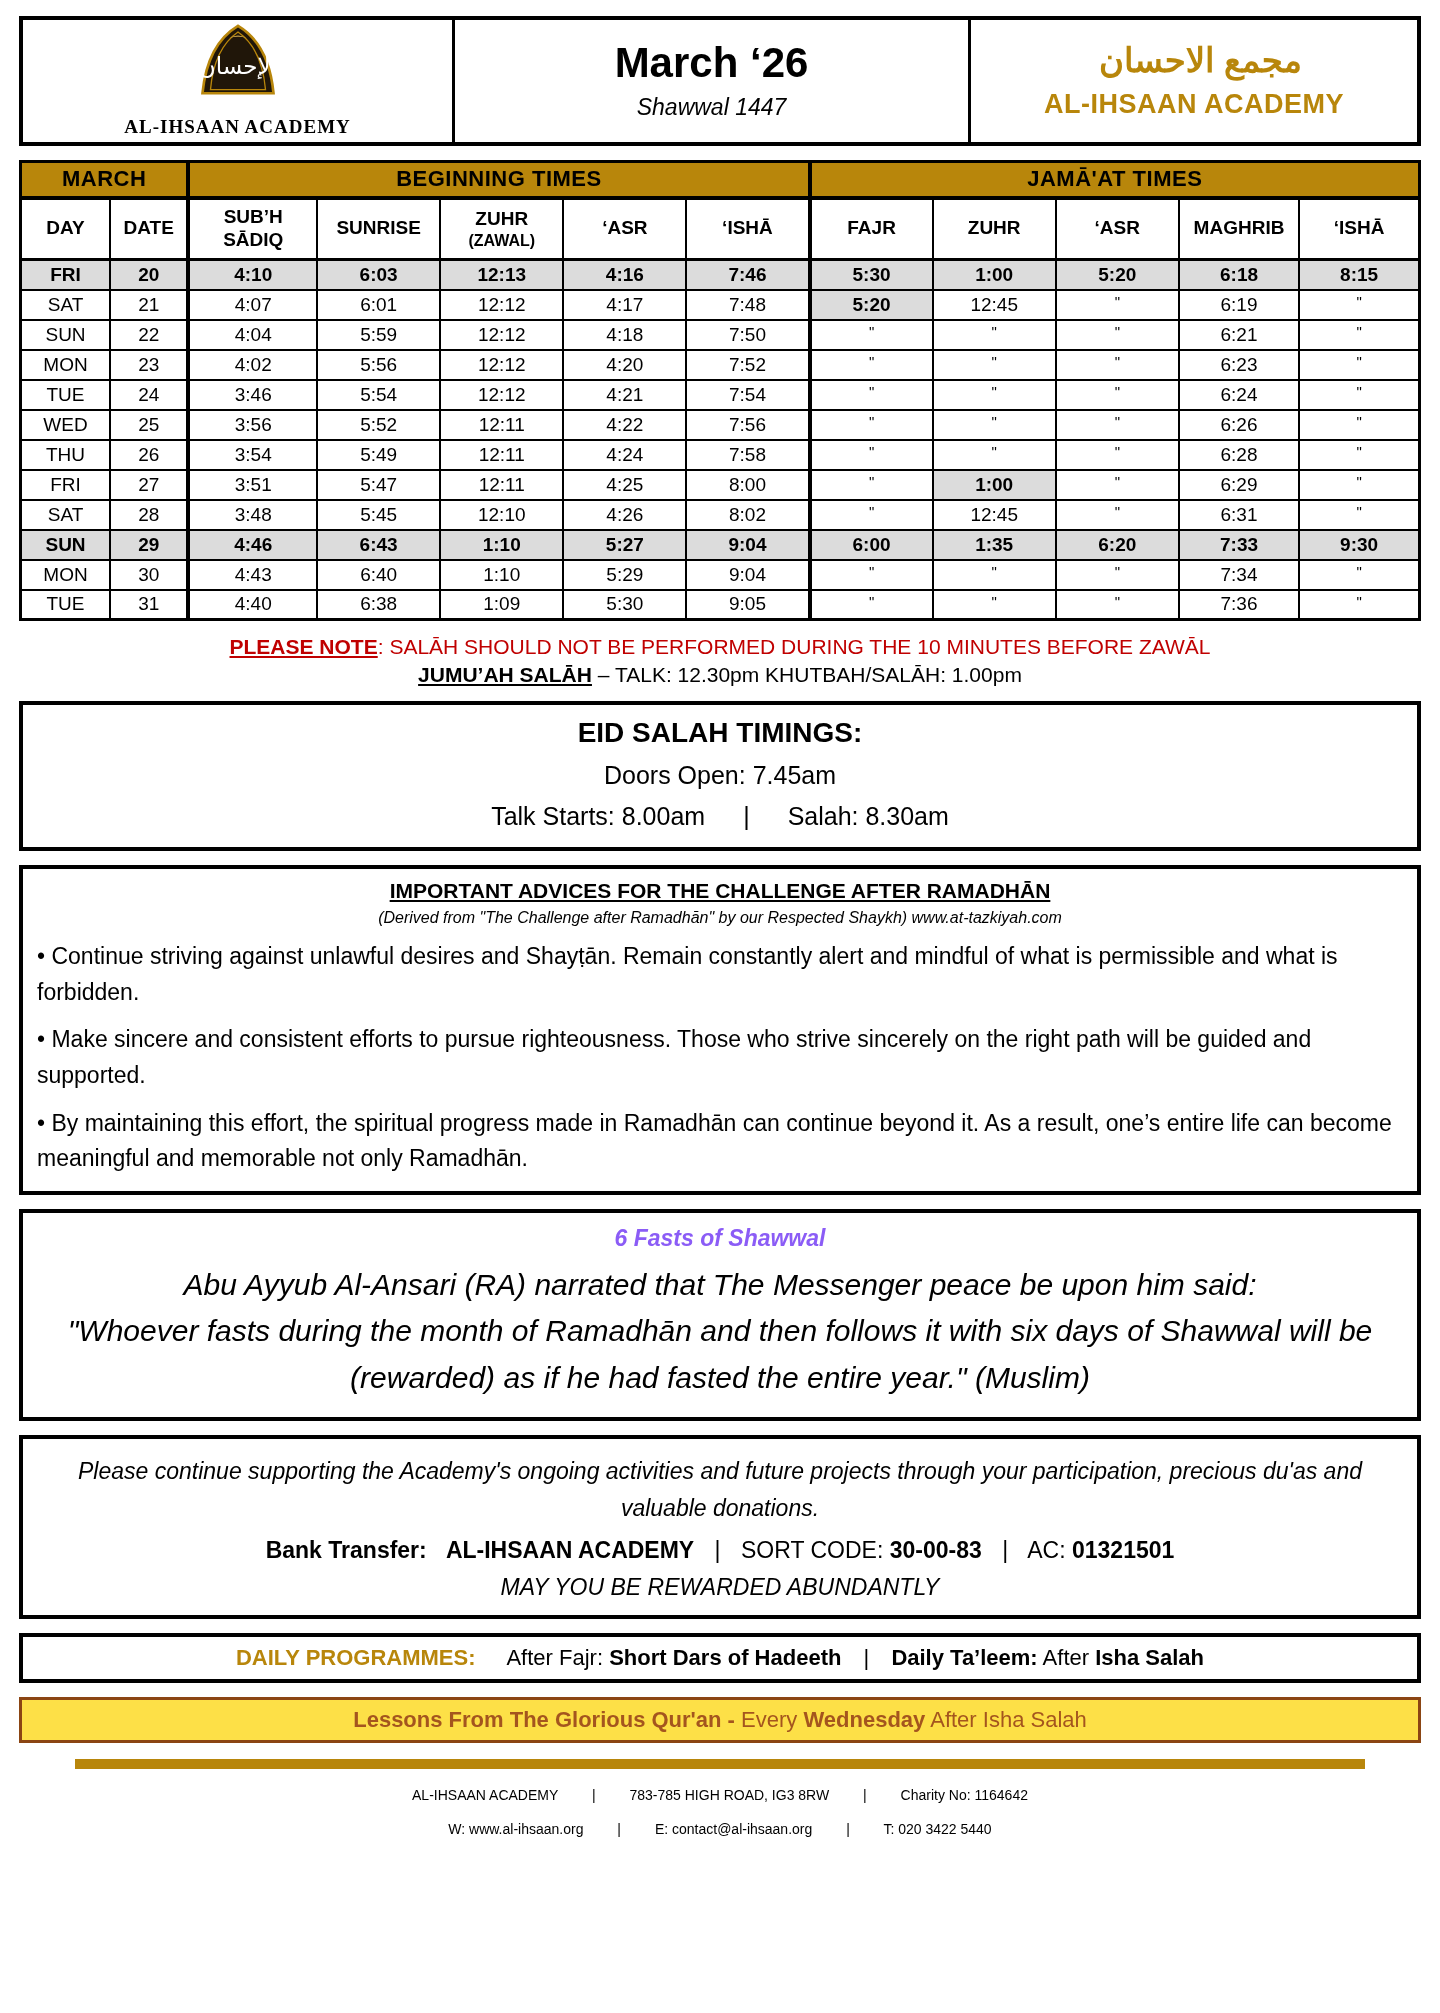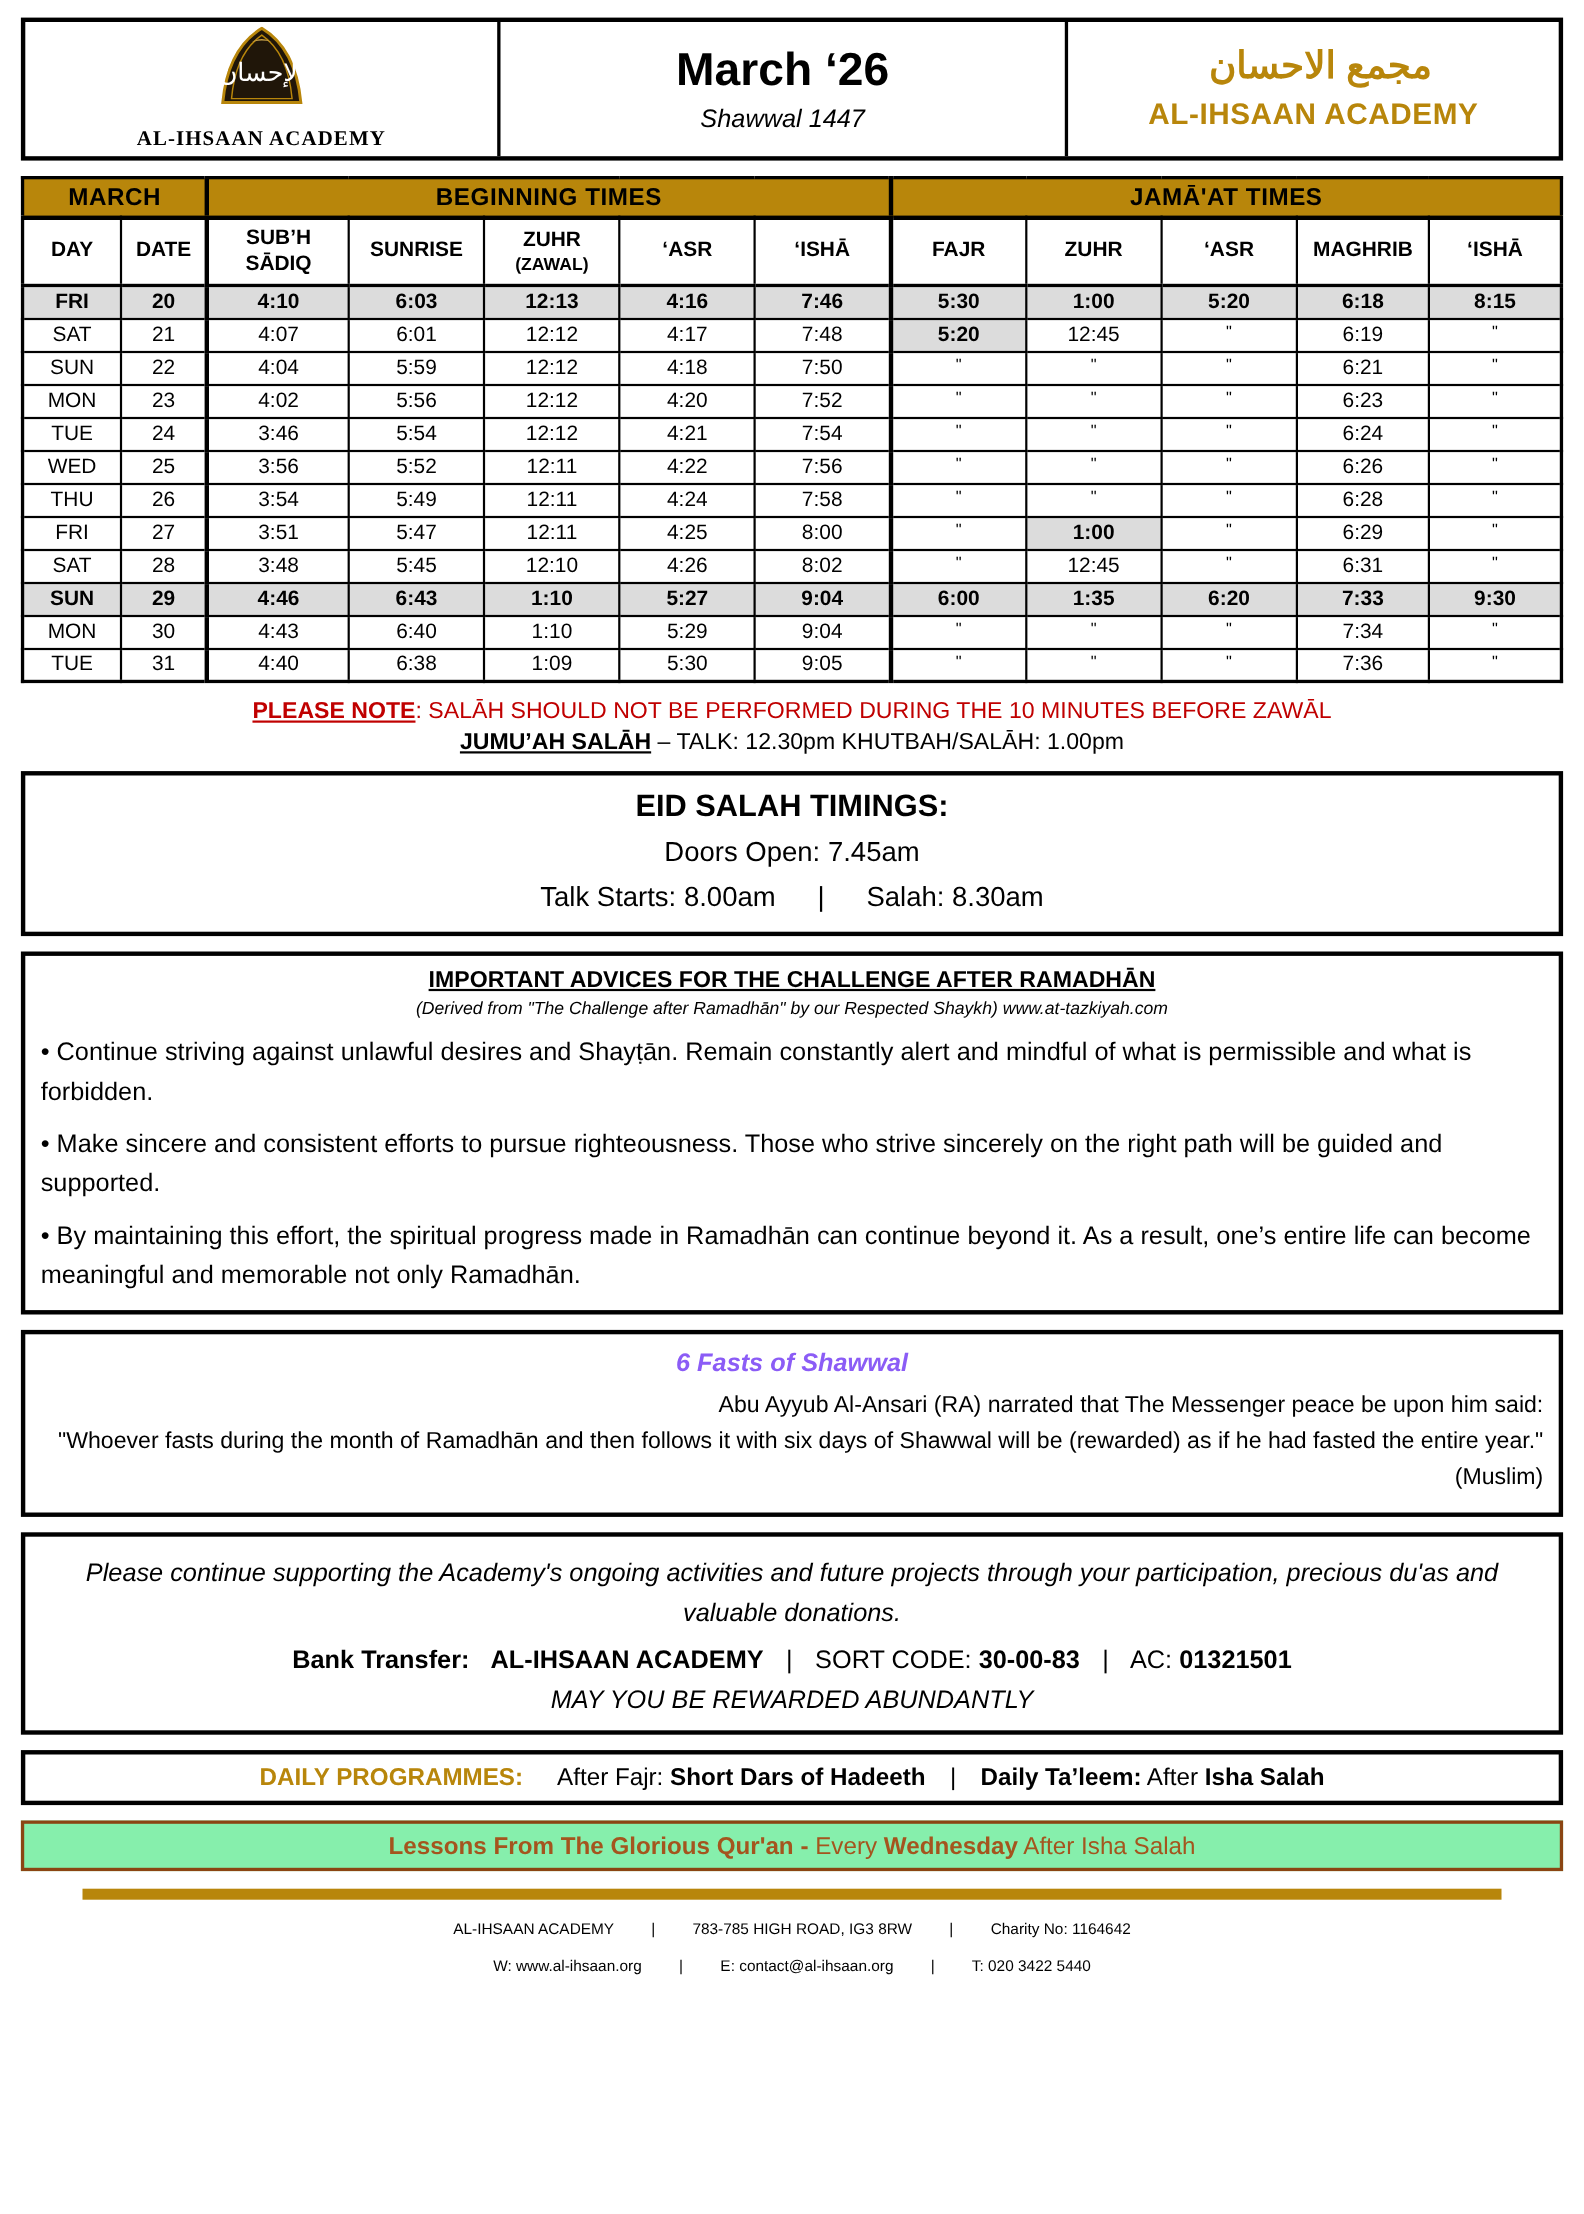--- a/index.html
+++ b/index.html
@@ -83,37 +83,37 @@
   .eid-line { font-size: 25px; margin-top: 12px; }
   .eid-sep { display: inline-block; margin: 0 38px; }
 
   .advices-box { padding: 10px 14px 14px 14px; text-align: left; }
   .advices-title { text-align: center; font-size: 21px; font-weight: bold; text-decoration: underline; }
   .advices-subtitle { text-align: center; font-size: 16px; font-style: italic; margin-top: 6px; margin-bottom: 10px; }
   .advice-bullet { font-size: 23px; line-height: 1.55; margin-top: 12px; }
 
   .fasts-box { padding: 12px 14px 16px 14px; }
   .fasts-title { color: #8b5cf6; font-size: 23px; font-weight: bold; font-style: italic; margin-bottom: 10px; }
-  .fasts-line { font-size: 21px; line-height: 1.55; text-align: right; }
+  .fasts-line { font-size: 30px; font-style: italic; line-height: 1.55; }
 
   .support-box { padding: 14px 20px 14px 20px; }
   .support-para { font-size: 23px; font-style: italic; line-height: 1.6; }
   .support-bank { font-size: 23px; margin-top: 10px; }
   .support-bank .b { font-weight: bold; }
   .support-bank .sep { margin: 0 14px; }
   .support-closing { font-size: 23px; font-style: italic; margin-top: 10px; }
 
   .programmes-bar { border: 4px solid #000; text-align: center; padding: 8px 6px; font-size: 22px; }
   .programmes-bar .gold { color: #B8860B; font-weight: bold; margin-right: 26px; }
   .programmes-bar .b { font-weight: bold; }
   .programmes-bar .sep { margin: 0 16px; }
 
   .lessons-bar {
     border: 3px solid #8B4513;
-    background: #86efac;
+    background: #fde047;
     color: #A4551E;
     text-align: center;
     padding: 7px 6px;
     font-size: 22px;
   }
   .lessons-bar .b { font-weight: bold; }
 
   .gold-divider { height: 10px; background: #B8860B; width: 92%; margin: 16px auto 4px auto; }
 
   .footer { text-align: center; }

